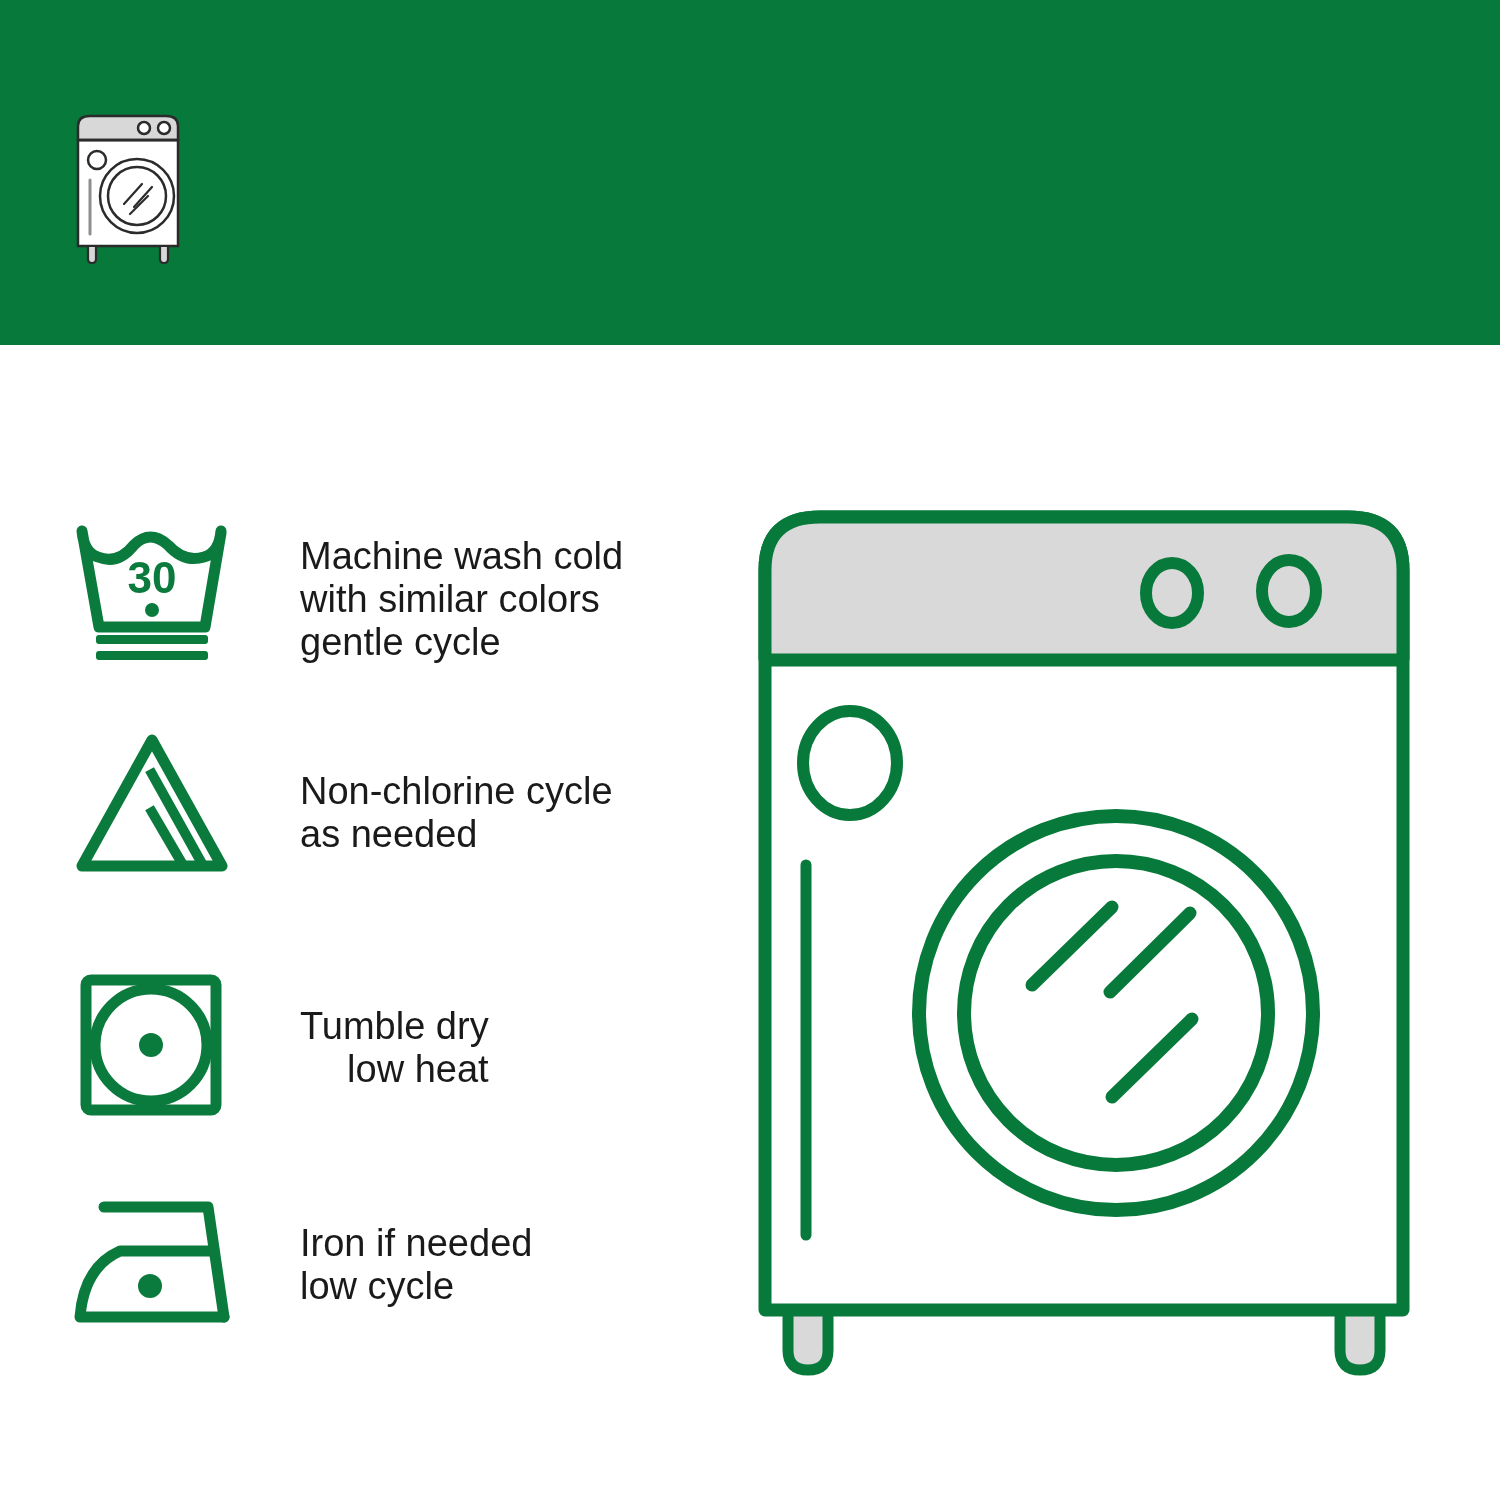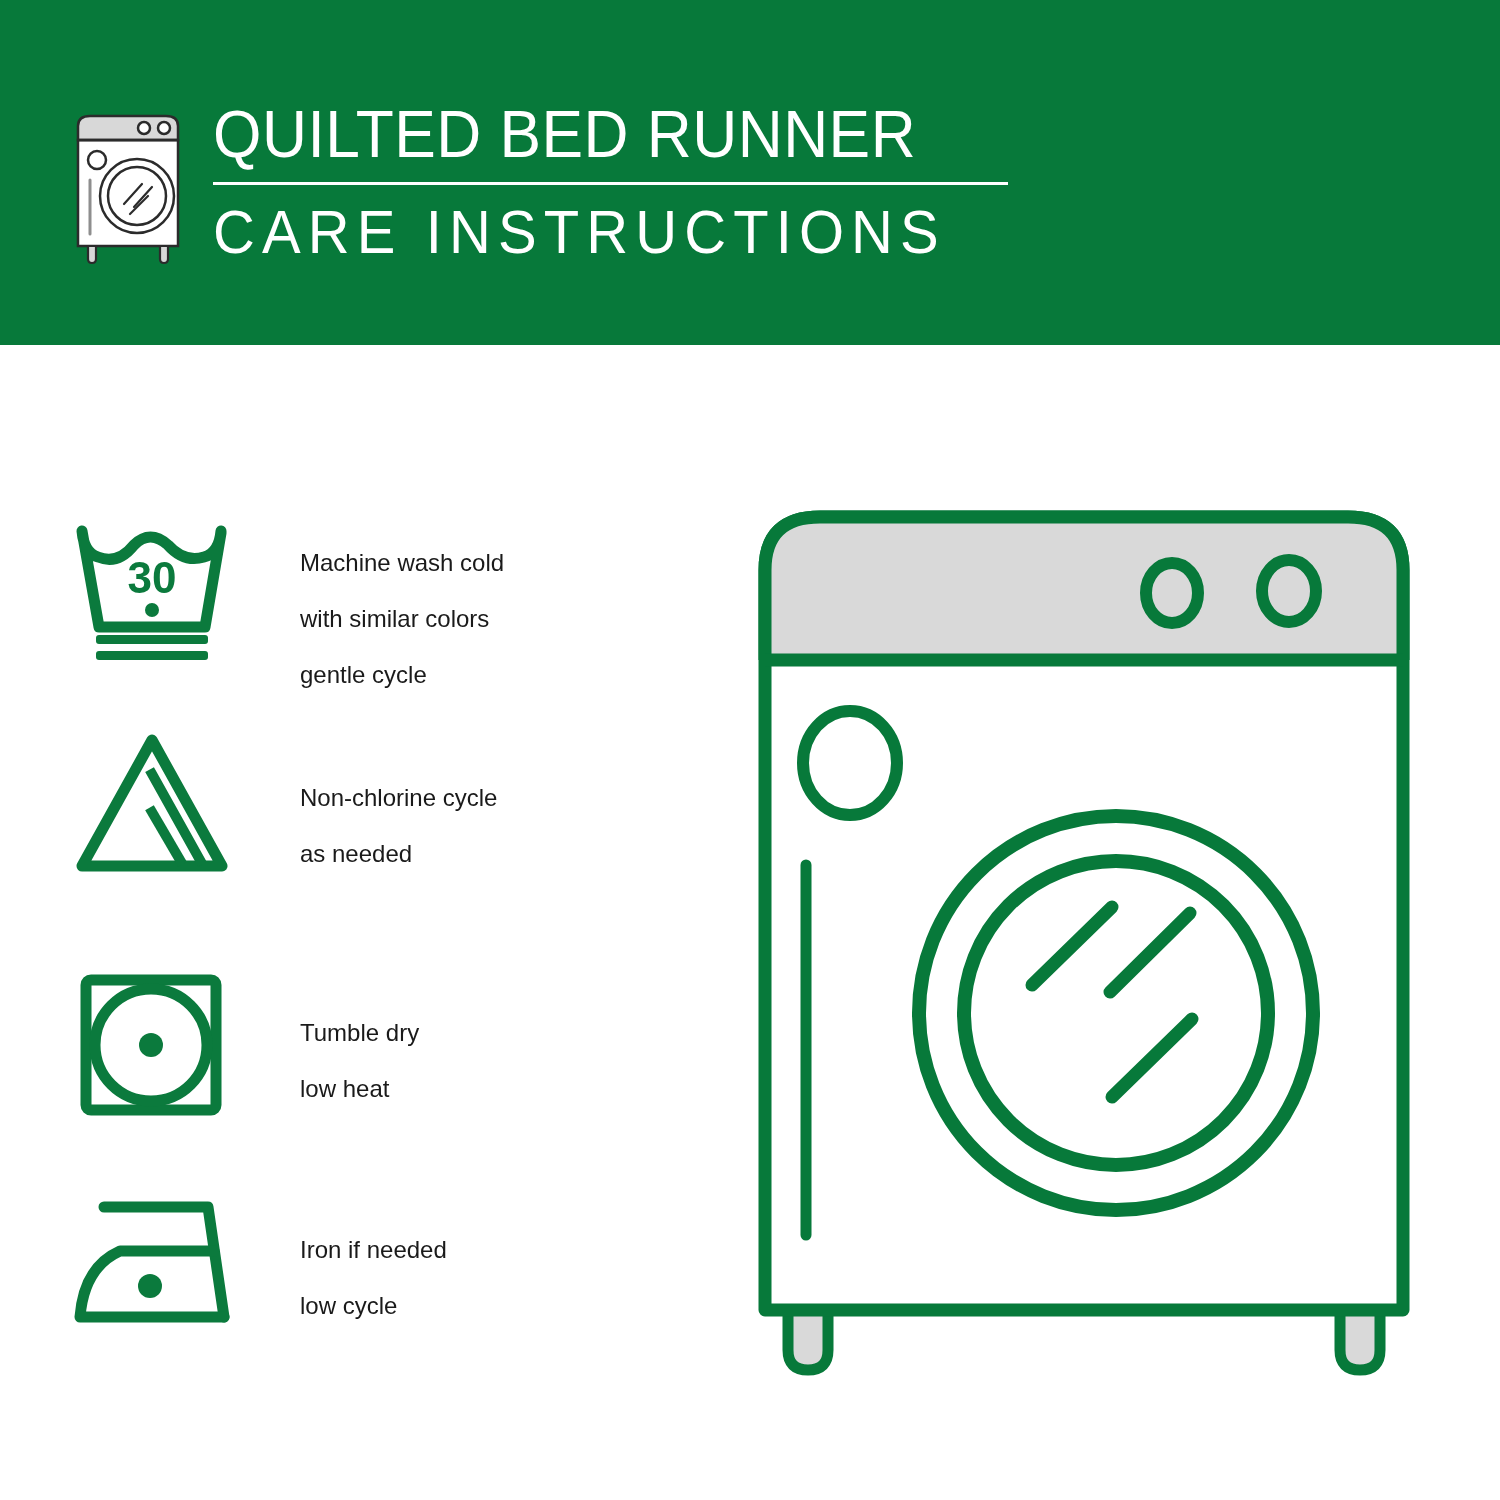--- a/index.html
+++ b/index.html
@@ -86,22 +86,22 @@
   .care-symbol {
     position: absolute;
     left: 72px;
     top: 0;
     width: 170px;
     height: 150px;
   }
   .care-text {
     position: absolute;
     left: 300px;
-    font-size: 24px;
-    line-height: 56px;
+    font-size: 38px;
+    line-height: 43px;
     color: #1a1a1a;
     font-weight: 400;
     white-space: pre-line;
   }
 
   
   #washer-illustration {
     position: absolute;
     left: 740px;
     top: 495px;
@@ -135,25 +135,20 @@
         <circle cx="75" cy="92" r="29" fill="none" stroke="#2b2b2b" stroke-width="2.5"></circle>
         <line x1="62" y1="100" x2="80" y2="80" stroke="#2b2b2b" stroke-width="2.2" stroke-linecap="round"></line>
         <line x1="72" y1="103" x2="90" y2="83" stroke="#2b2b2b" stroke-width="2.2" stroke-linecap="round"></line>
         <line x1="68" y1="110" x2="86" y2="92" stroke="#2b2b2b" stroke-width="2.2" stroke-linecap="round"></line>
 
         <path d="M26 142 L26 155 Q26 159 30 159 Q34 159 34 155 L34 142 Z" fill="#d8d8d8" stroke="#2b2b2b" stroke-width="2.2"></path>
         <path d="M98 142 L98 155 Q98 159 102 159 Q106 159 106 155 L106 142 Z" fill="#d8d8d8" stroke="#2b2b2b" stroke-width="2.2"></path>
       </svg>
     </div>
 
-    <div id="header-text-block">
-      <div id="header-title">QUILTED BED RUNNER</div>
-      <div id="header-divider"></div>
-      <div id="header-subtitle">CARE INSTRUCTIONS</div>
-    </div>
 
   </div>
 
   <div id="care-list">
 
     <div class="care-row" style="top:515px;">
       <div class="care-symbol">
         <svg viewBox="0 0 170 150" width="170" height="150">
 
           <path d="M10 16 Q12 38 26 42 Q46 50 62 30 Q78 14 96 30 Q112 48 132 42 Q147 38 149 16
@@ -187,21 +182,21 @@
     </div>
 
     <div class="care-row" style="top:970px;">
       <div class="care-symbol">
         <svg viewBox="0 0 170 150" width="170" height="150">
           <rect x="14" y="10" width="130" height="130" rx="5" fill="none" stroke="#0b7a3d" stroke-width="11"></rect>
           <circle cx="79" cy="75" r="56" fill="none" stroke="#0b7a3d" stroke-width="11"></circle>
           <circle cx="79" cy="75" r="12" fill="#0b7a3d"></circle>
         </svg>
       </div>
-      <div class="care-text" style="top:35px;">Tumble dry
+      <div class="care-text" style="top:35px;text-align:right;">Tumble dry
 low heat</div>
     </div>
 
     <div class="care-row" style="top:1185px;">
       <div class="care-symbol">
         <svg viewBox="0 0 170 150" width="170" height="150">
 
           <path d="M32 22 L136 22 L152 132" fill="none" stroke="#0b7a3d" stroke-width="11" stroke-linecap="round" stroke-linejoin="round"></path>
 
           <path d="M152 132 L8 132 Q12 82 48 66 L142 66" fill="none" stroke="#0b7a3d" stroke-width="11" stroke-linecap="round" stroke-linejoin="round"></path>

